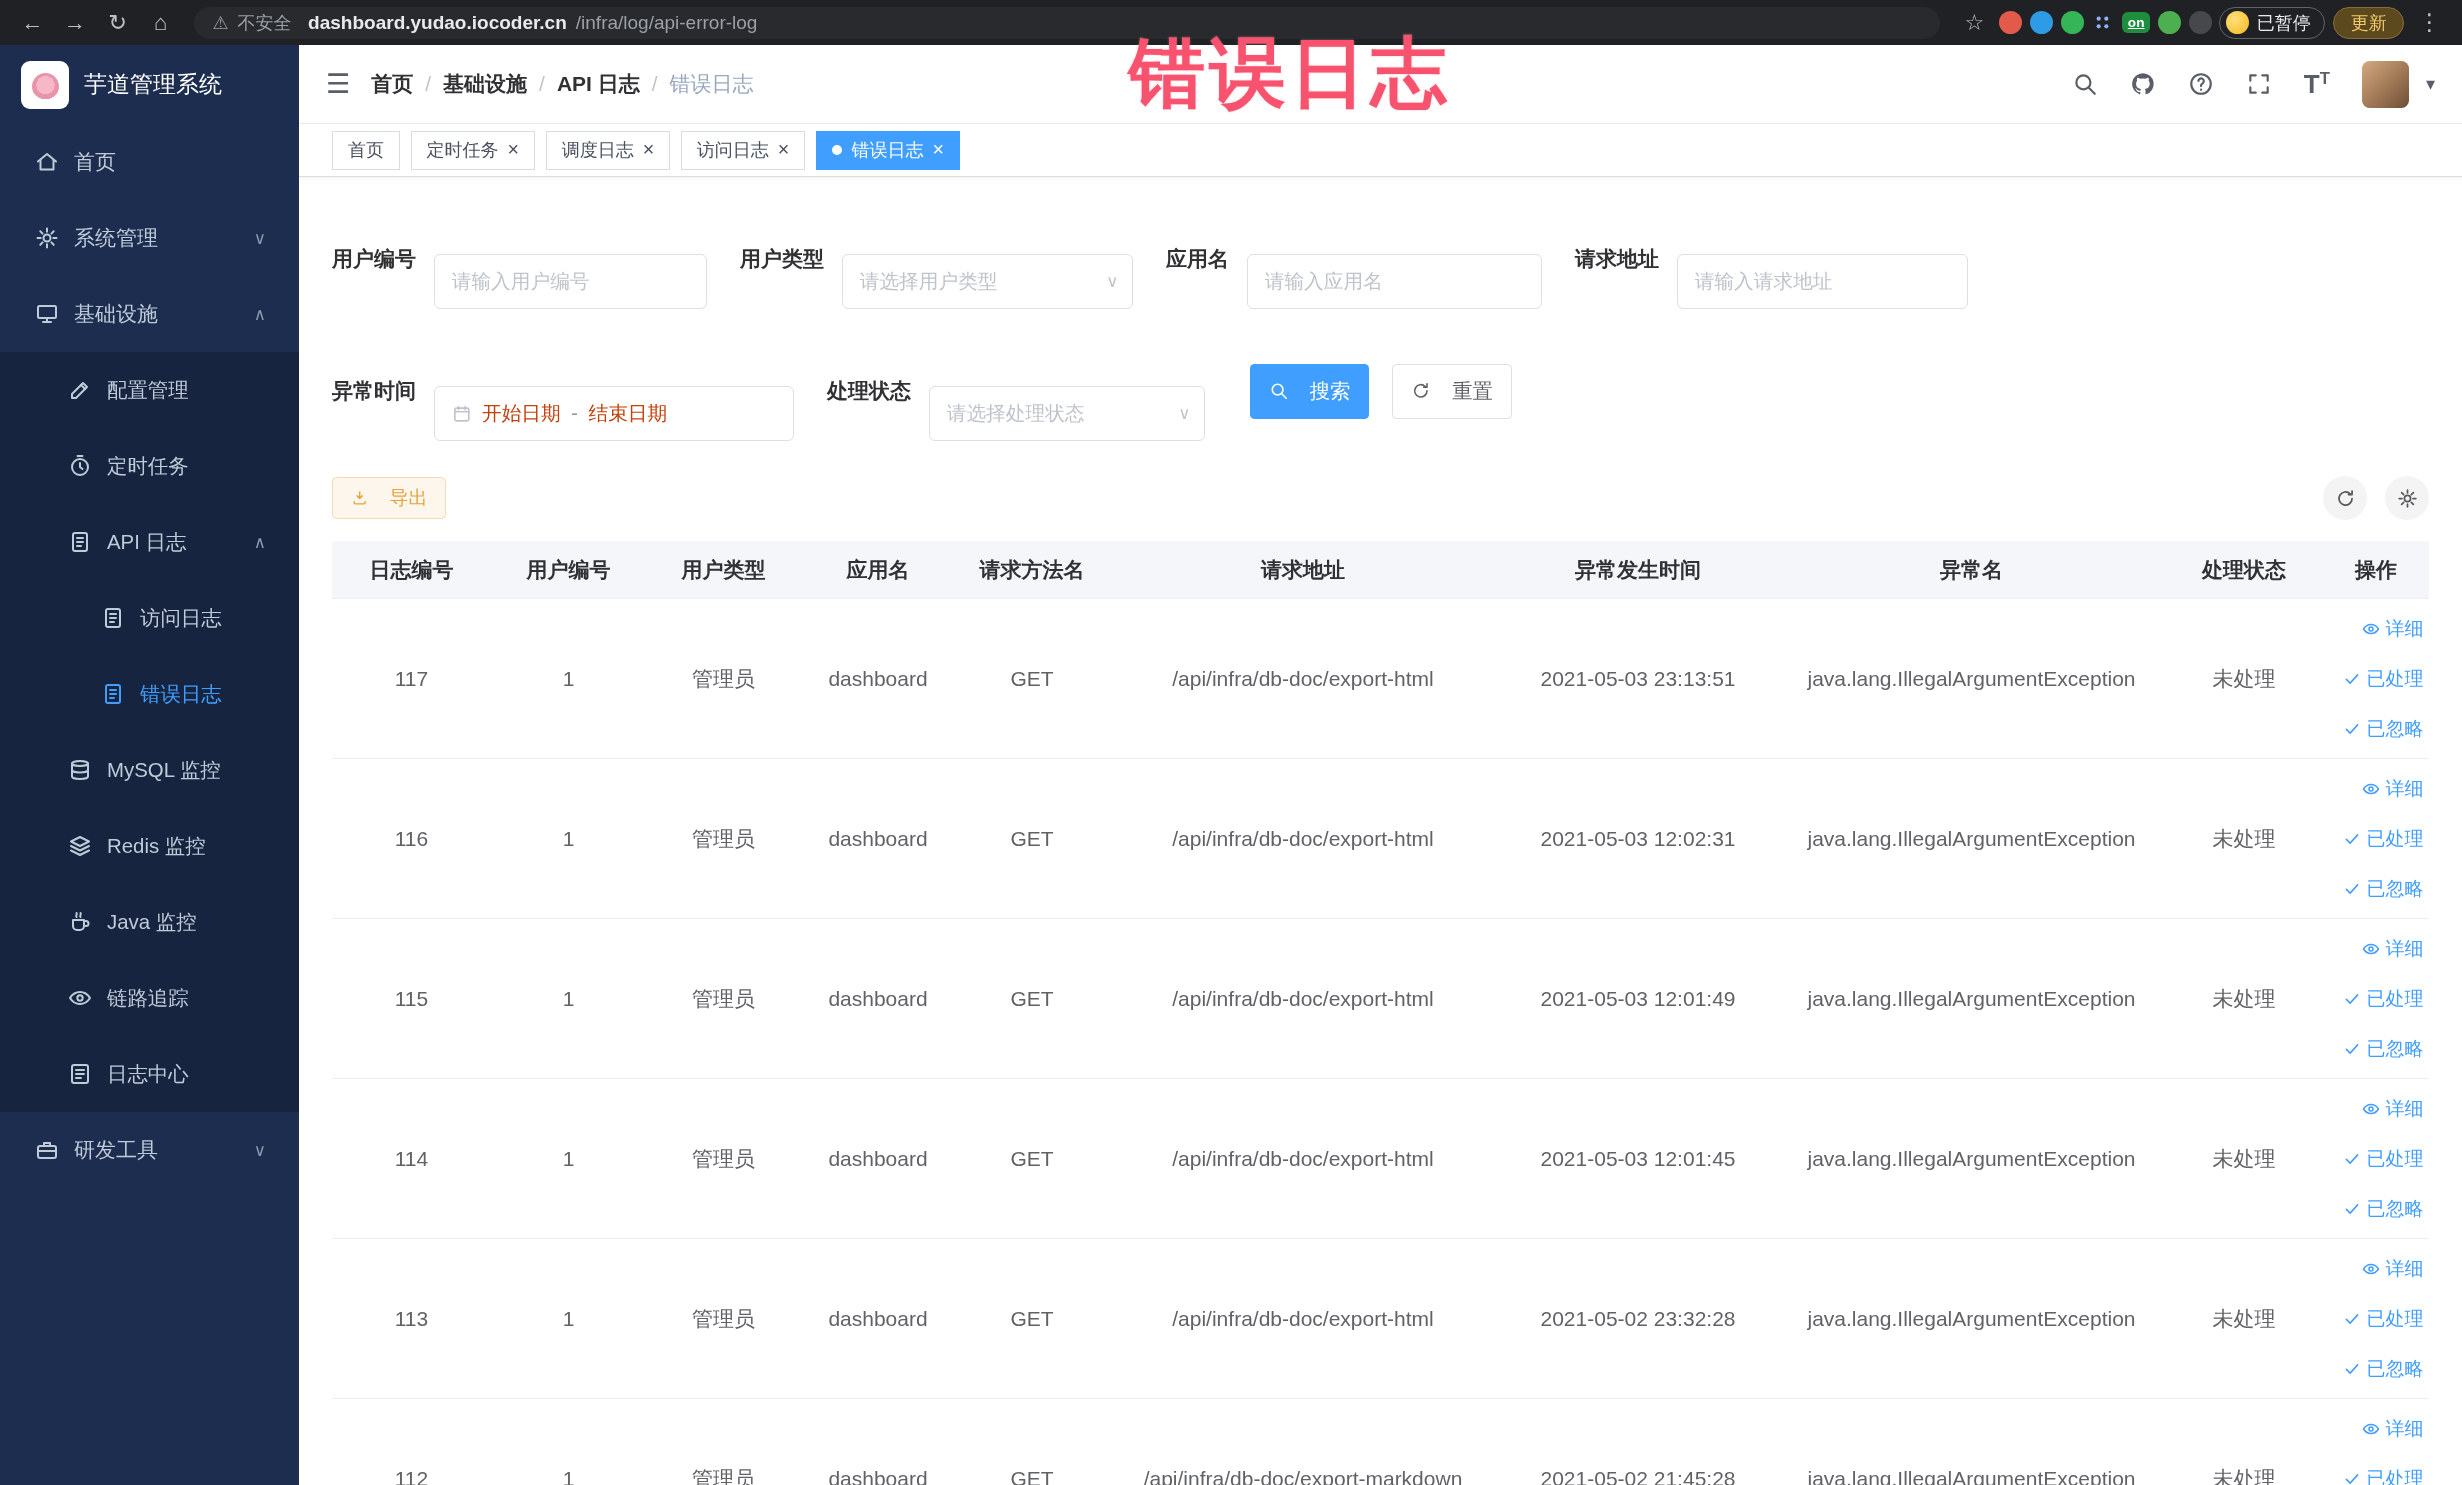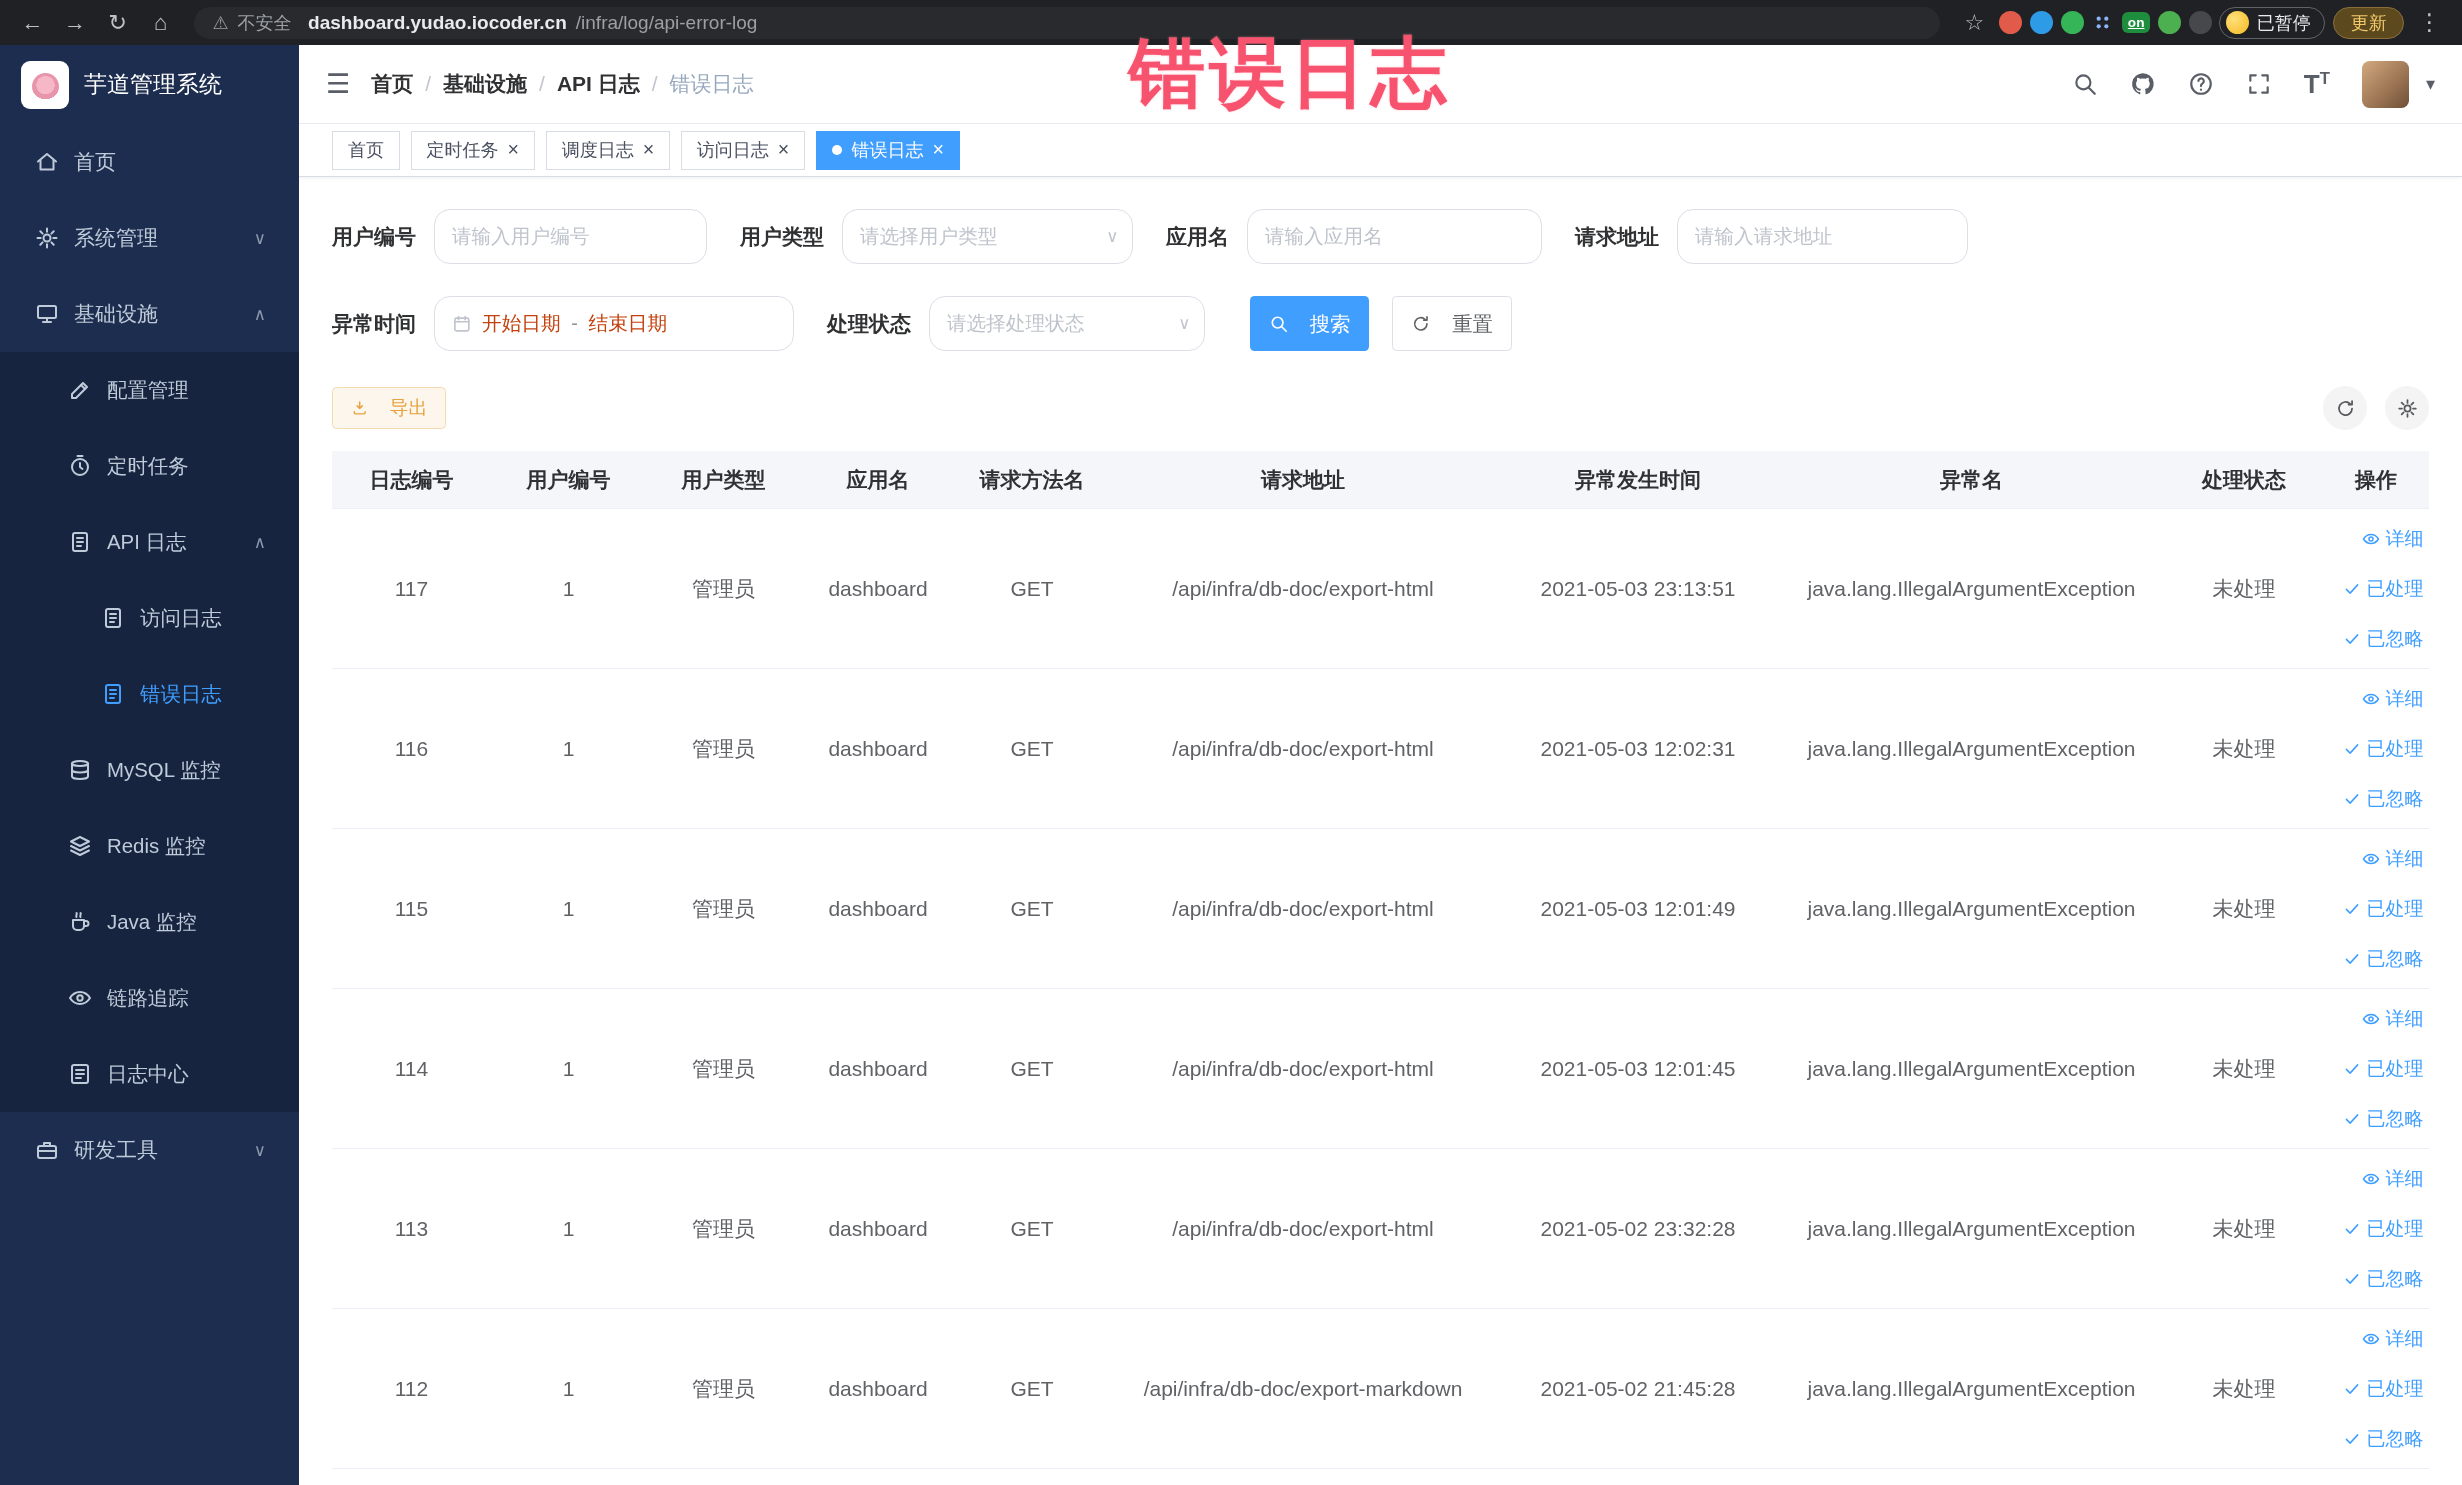--- a/index.html
+++ b/index.html
@@ -97,22 +97,22 @@
   .tag .dot { width:10.6px; height:10.6px; border-radius:50%; background:#fff; }
   .tag .close { font-size:19.7px; line-height:1; cursor:pointer; }
   .tag.active { background:#409eff; border-color:#409eff; color:#fff; }
 
   
   .content { position:absolute; top:177px; left:299px; right:0; bottom:0;
              background:#fff; padding:0 33px; overflow:hidden; }
   .f-row { display:flex; align-items:center; margin-top:32px; }
   .f-item { display:flex; align-items:center; margin-right:33px; }
   .f-label { font-size:21px; font-weight:600; color:#303133; margin-right:18px; white-space:nowrap; }
-  .f-control { position:relative; height:55px; border:0.8px solid #dcdfe6; border-radius:16px;
-               background:#fff; display:flex; align-items:center; padding:0 16.7px; gap:10.6px; }
+  .f-control { position:relative; height:55px; border:0.8px solid #dcdfe6; border-radius:6px;
+               background:#fff; display:flex; align-items:center; padding:0 16.7px; gap:10.6px;margin-top:45px; }
   .f-control input { border:none; outline:none; width:100%; font-size:19.7px; color:#606266;
                      background:transparent; font-family:inherit; }
   .f-control input::placeholder { color:#bfc4cc; }
   .caret { color:#c0c4cc; font-size:16.7px; }
   .cal-ic { color:#c0c4cc; font-size:19.7px; display:flex; }
   .ph { color:#c2410c; font-size:19.7px; white-space:nowrap; }
   .date-sep { color:#909399; font-size:19.7px; }
   .w-userid { width:273px; } .w-usertype { width:291px; } .w-app { width:295px; }
   .w-url { width:291px; } .w-date { width:360px; justify-content:flex-start; } .w-status { width:276px; }
   .w-usertype input, .w-status input { width:calc(100% - 23px); }

